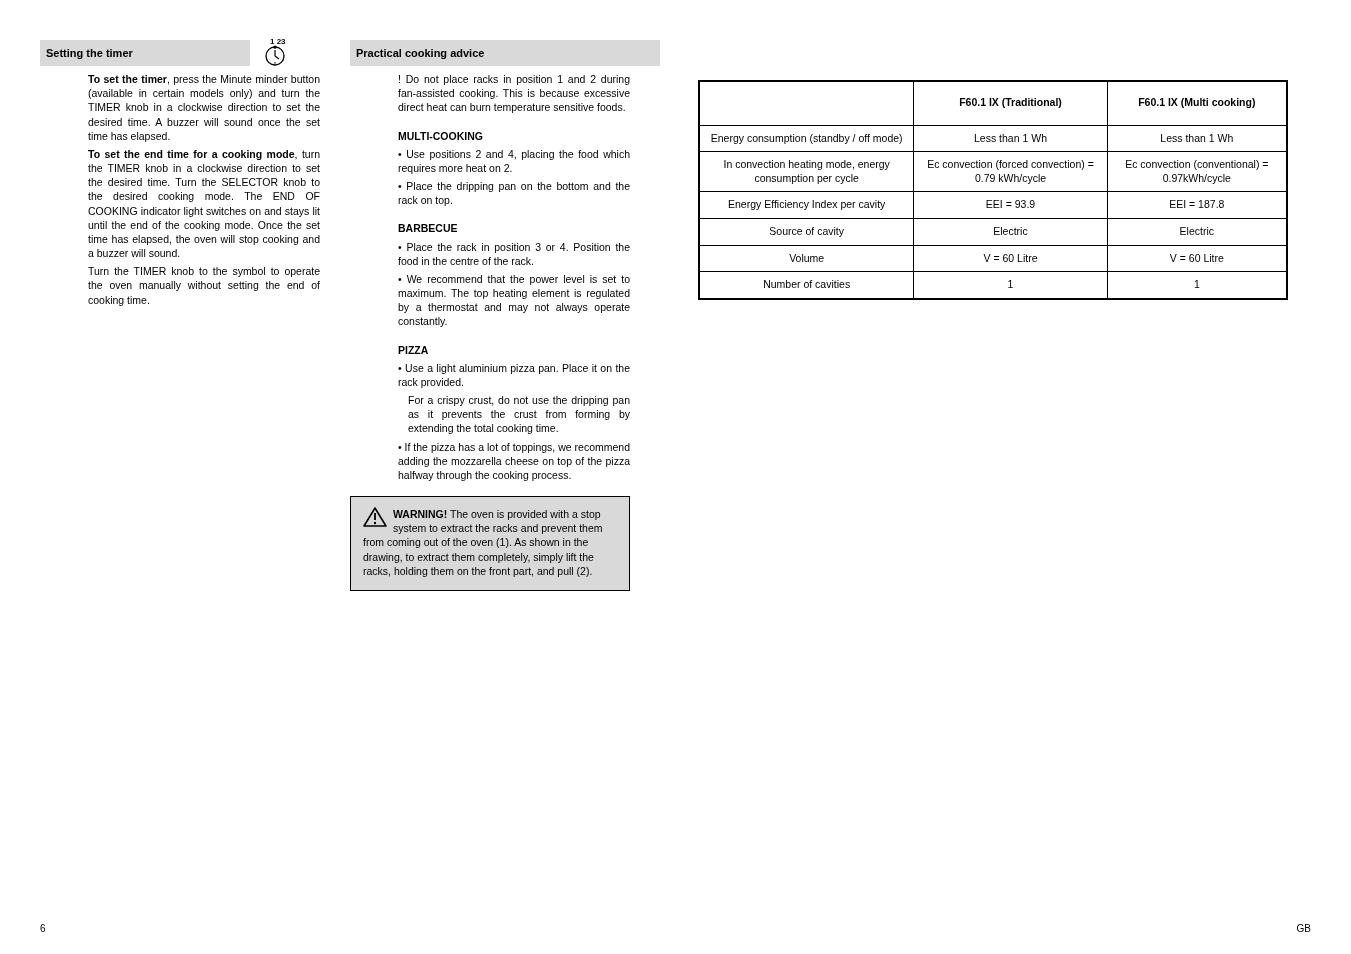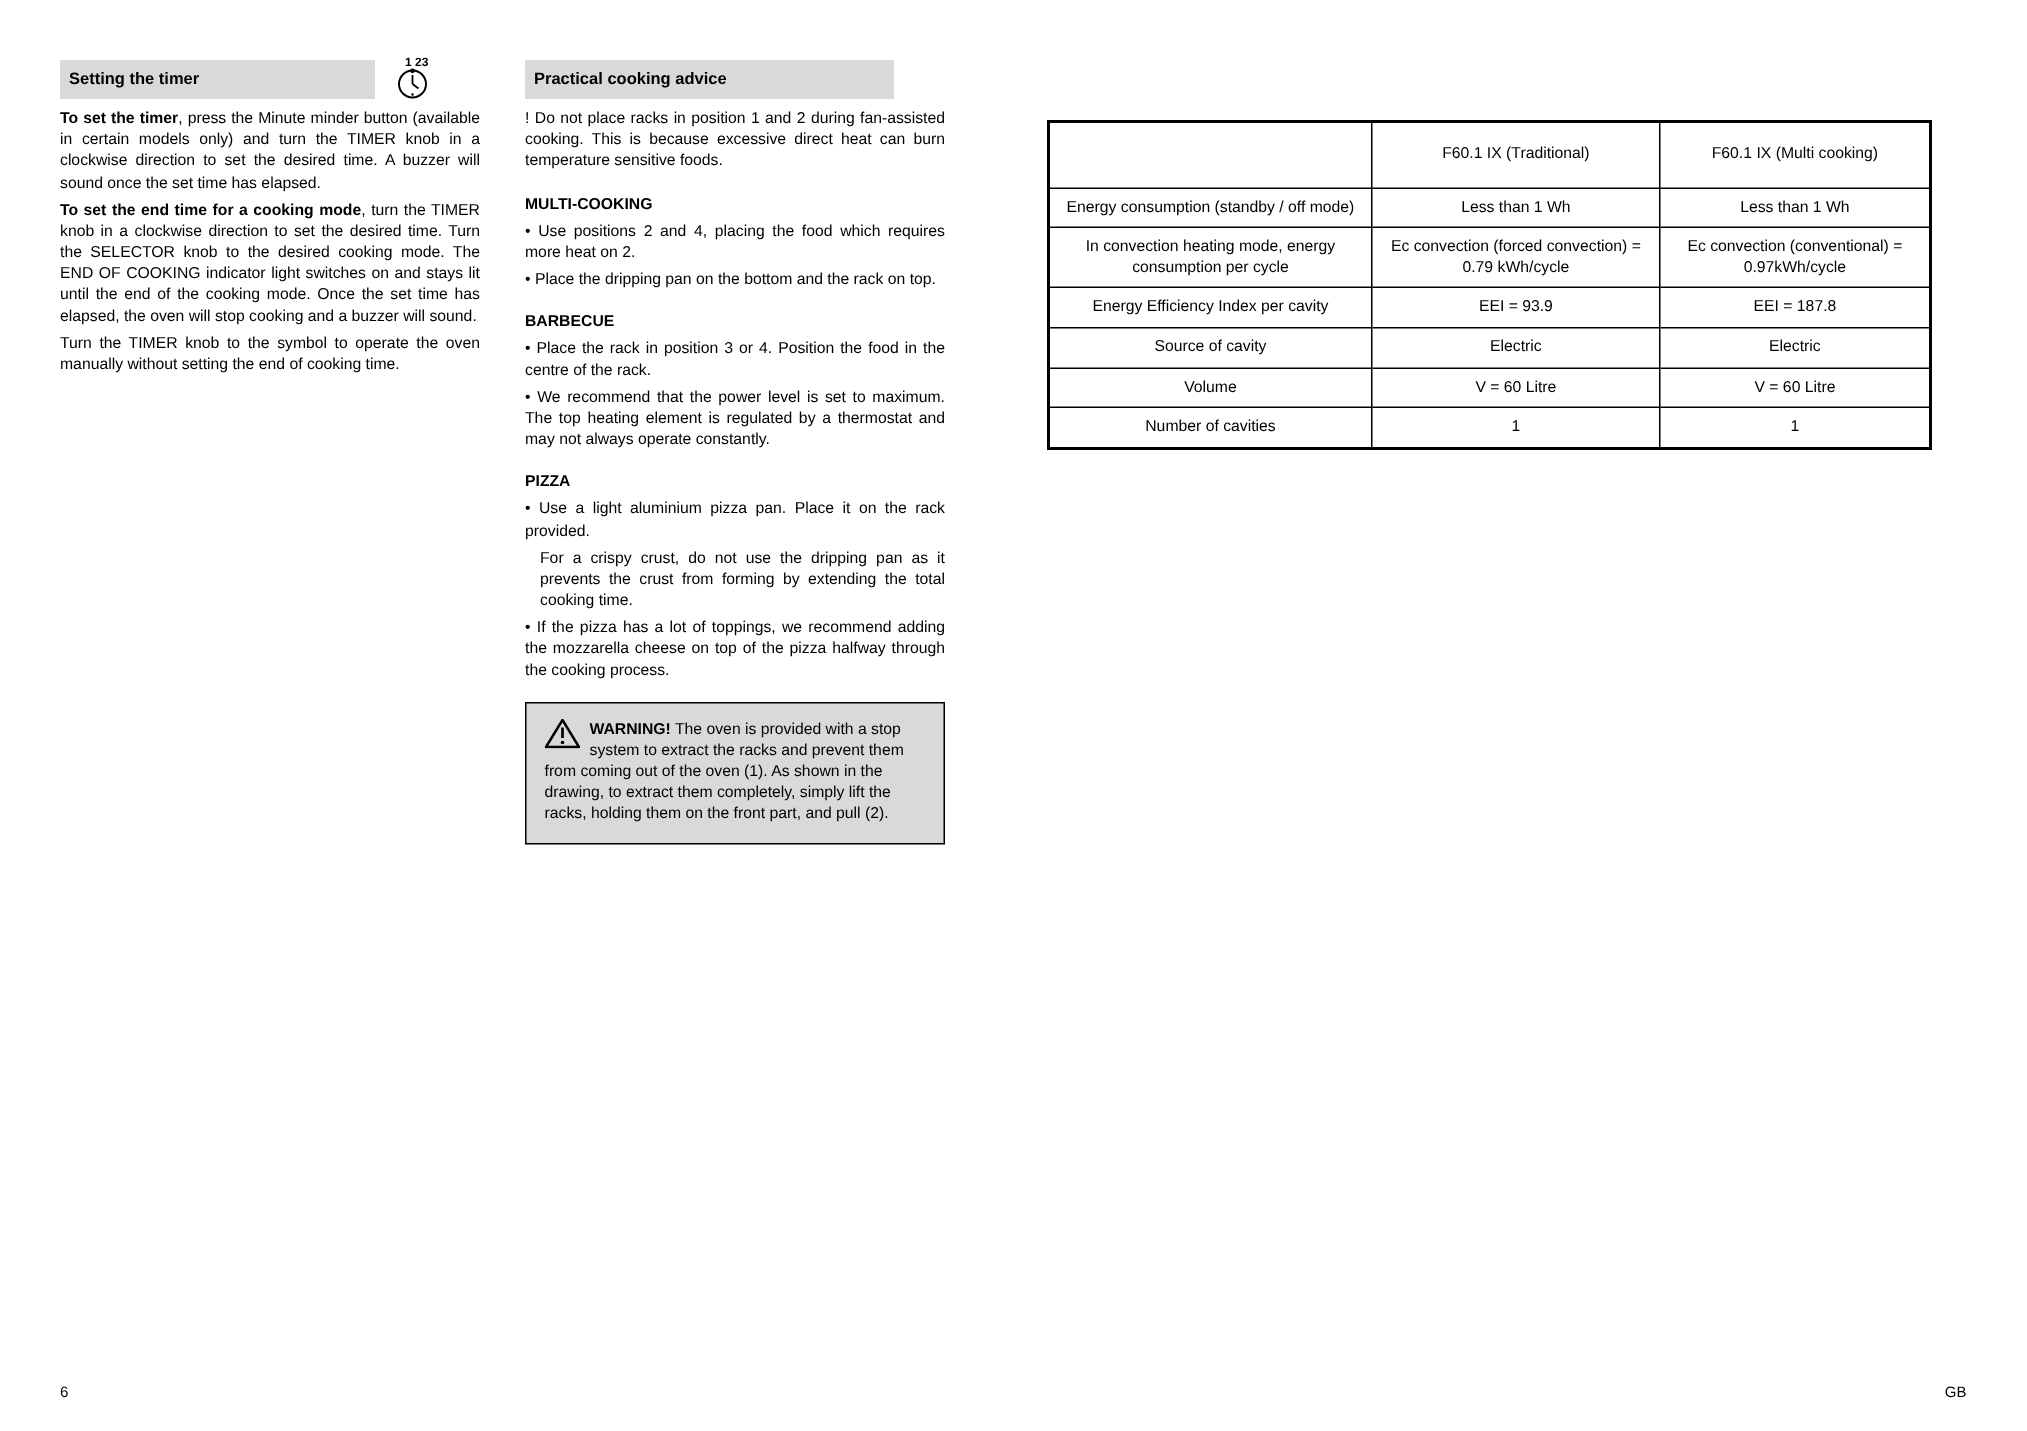--- a/index.html
+++ b/index.html
@@ -29,34 +29,35 @@
     height: 26px;
     display: flex;
     align-items: center;
     padding-left: 6px;
     font-size: 11px;
     font-weight: bold;
     margin-bottom: 6px;
     position: relative;
   }
   .col-1 .heading-bar { width: 210px; }
-  .col-2 .heading-bar { width: 246px; }
+  .col-2 .heading-bar { width: 310px; }
 
   .clock-icon {
     position: absolute;
     right: -42px;
     top: -4px;
   }
   .clock-icon svg { display: block; }
 
   .body-text {
     font-size: 10.5px;
     line-height: 1.35;
     margin-bottom: 4px;
     text-align: justify;
+    margin-left: 48px;
   }
   .indent { padding-left: 10px; }
   .bold-inline { font-weight: bold; }
   .note { font-weight: normal; }
   .spacer { height: 10px; }
 
   .warning-box {
     border: 1px solid #000;
     background: #d9d9d9;
     padding: 10px 12px 12px 12px;
@@ -81,21 +82,21 @@
   }
   table.comp th, table.comp td {
     border: 1.5px solid #000;
     font-size: 10.5px;
     padding: 6px 8px;
     text-align: center;
     vertical-align: middle;
     line-height: 1.3;
   }
   table.comp th {
-    font-weight: normal;
+    font-weight: bold;
     height: 44px;
   }
   table.comp tr.hrow th:first-child { text-align: center; }
 
   .page-footer {
     position: absolute;
     bottom: 20px;
     left: 0;
     right: 0;
     display: flex;

